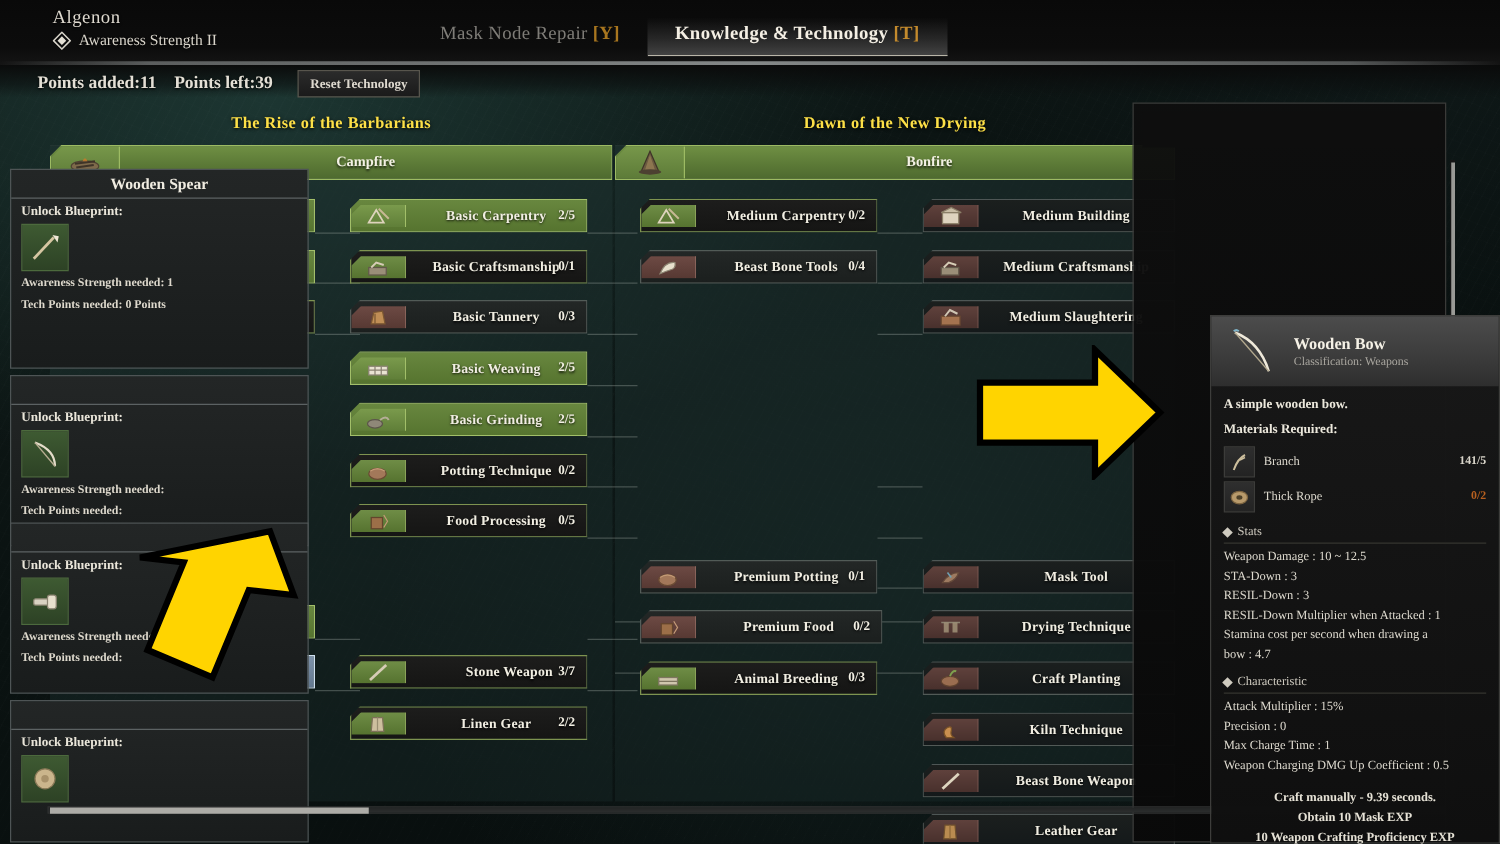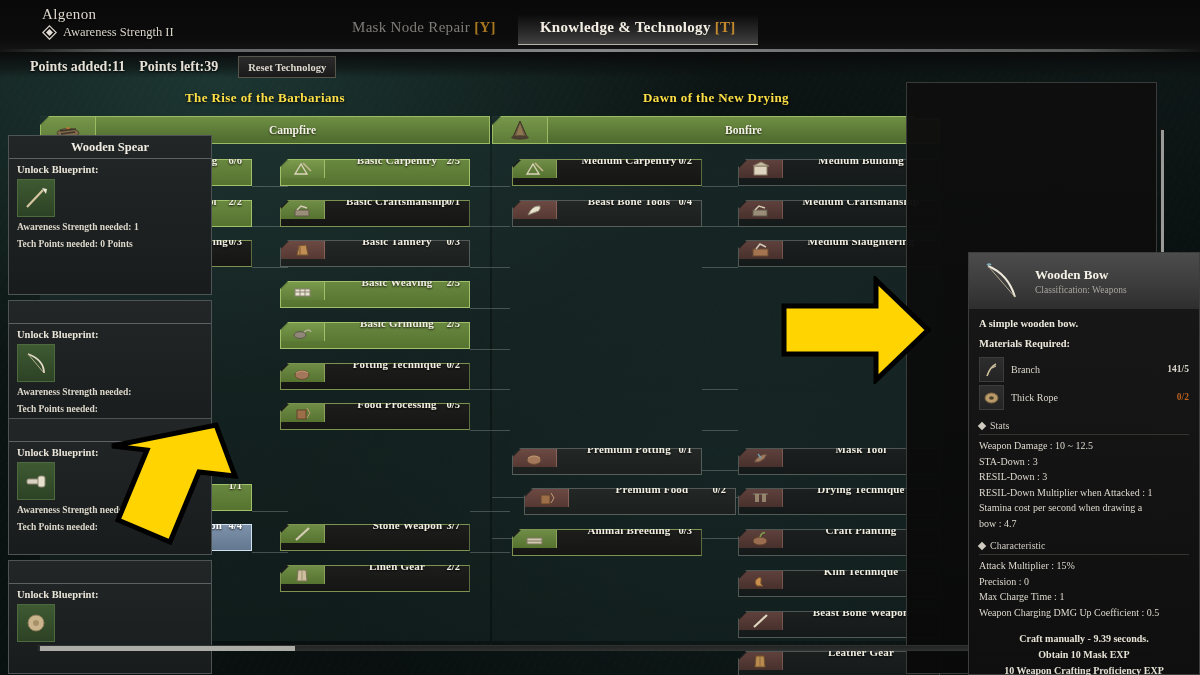--- a/index.html
+++ b/index.html
@@ -113,21 +113,21 @@
     display:flex; align-items:center; justify-content:center;
     clip-path: polygon(9px 0, 100% 0, 100% 100%, 0 100%, 0 9px);
   }
   .node-header .nh-label {
     flex:1; display:flex; align-items:center; justify-content:center;
     font-size:11.5px; font-weight:bold; color:#f3f1e4; text-shadow:0 1px 2px rgba(0,0,0,.7);
   }
 
   
   .node {
-    position:absolute; height:27px; display:flex; align-items:flex-start;
+    position:absolute; height:27px; display:flex; align-items:center;
     clip-path: polygon(8px 0, 100% 0, 100% 100%, 0 100%, 0 8px);
     cursor:pointer;
   }
   .node .n-icon {
     width:44px; display:flex; align-items:center; justify-content:center;
     clip-path: polygon(8px 0, 100% 0, 100% 100%, 0 100%, 0 8px);
   }
   .node .n-body { flex:1; display:flex; align-items:center; position:relative; }
   .node .n-label {
     position:absolute; left:0; right:0; text-align:center;
@@ -171,21 +171,21 @@
     position:absolute; left:48px; top:9px; width:161px; height:19px;
     border:1px solid #54524d; border-radius:2px;
     background:rgba(20,20,20,.6);
   }
   #search-icon { position:absolute; left:56px; top:13px; }
   #search-ph {
     position:absolute; left:80px; top:11px; width:120px; text-align:center;
     font-size:10.5px; color:#6e6c67;
   }
   .panel-card {
-    position:absolute; left:8px; width:204px;
+    position:absolute; left:8px; width:239px;
     background:linear-gradient(180deg,#232626 0%,#191c1c 100%);
     border:1px solid #4e5455;
   }
   .panel-card .pc-title {
     height:23px; display:flex; align-items:center; justify-content:center;
     font-size:12.5px; font-weight:bold; color:#f0ece1;
     border-bottom:1px solid #5c6263;
   }
   .pc-sub { font-size:10.5px; font-weight:bold; color:#e9e5d9; padding:5px 0 4px 8px; }
   .pc-thumb {
@@ -538,21 +538,21 @@
       <svg width="22" height="18" viewBox="0 0 22 18">
           <ellipse cx="10" cy="11" rx="7" ry="4.4" fill="#a3785a" stroke="#6a4b34"></ellipse>
           <path d="M4 9 q6-4 12 0" stroke="#c49a76" fill="none"></path>
         </svg>
     </div>
     <div class="n-body">
       <span class="n-label">Premium Potting</span>
       <span class="n-count">0/1</span>
     </div>
   </div>
-  <div class="node locked" style="left:512px; top:402px; width:212px;margin-left:12px;">
+  <div class="node locked" style="left:512px; top:402px; width:194px;">
     <div class="n-icon">
       <svg width="22" height="18" viewBox="0 0 22 18">
           <rect x="5" y="6" width="9" height="9" fill="#9c6f48" stroke="#63452c"></rect>
           <path d="M15 4 L18 9 L15 14" stroke="#c49a76" fill="none"></path>
         </svg>
     </div>
     <div class="n-body">
       <span class="n-label">Premium Food</span>
       <span class="n-count">0/2</span>
     </div>

